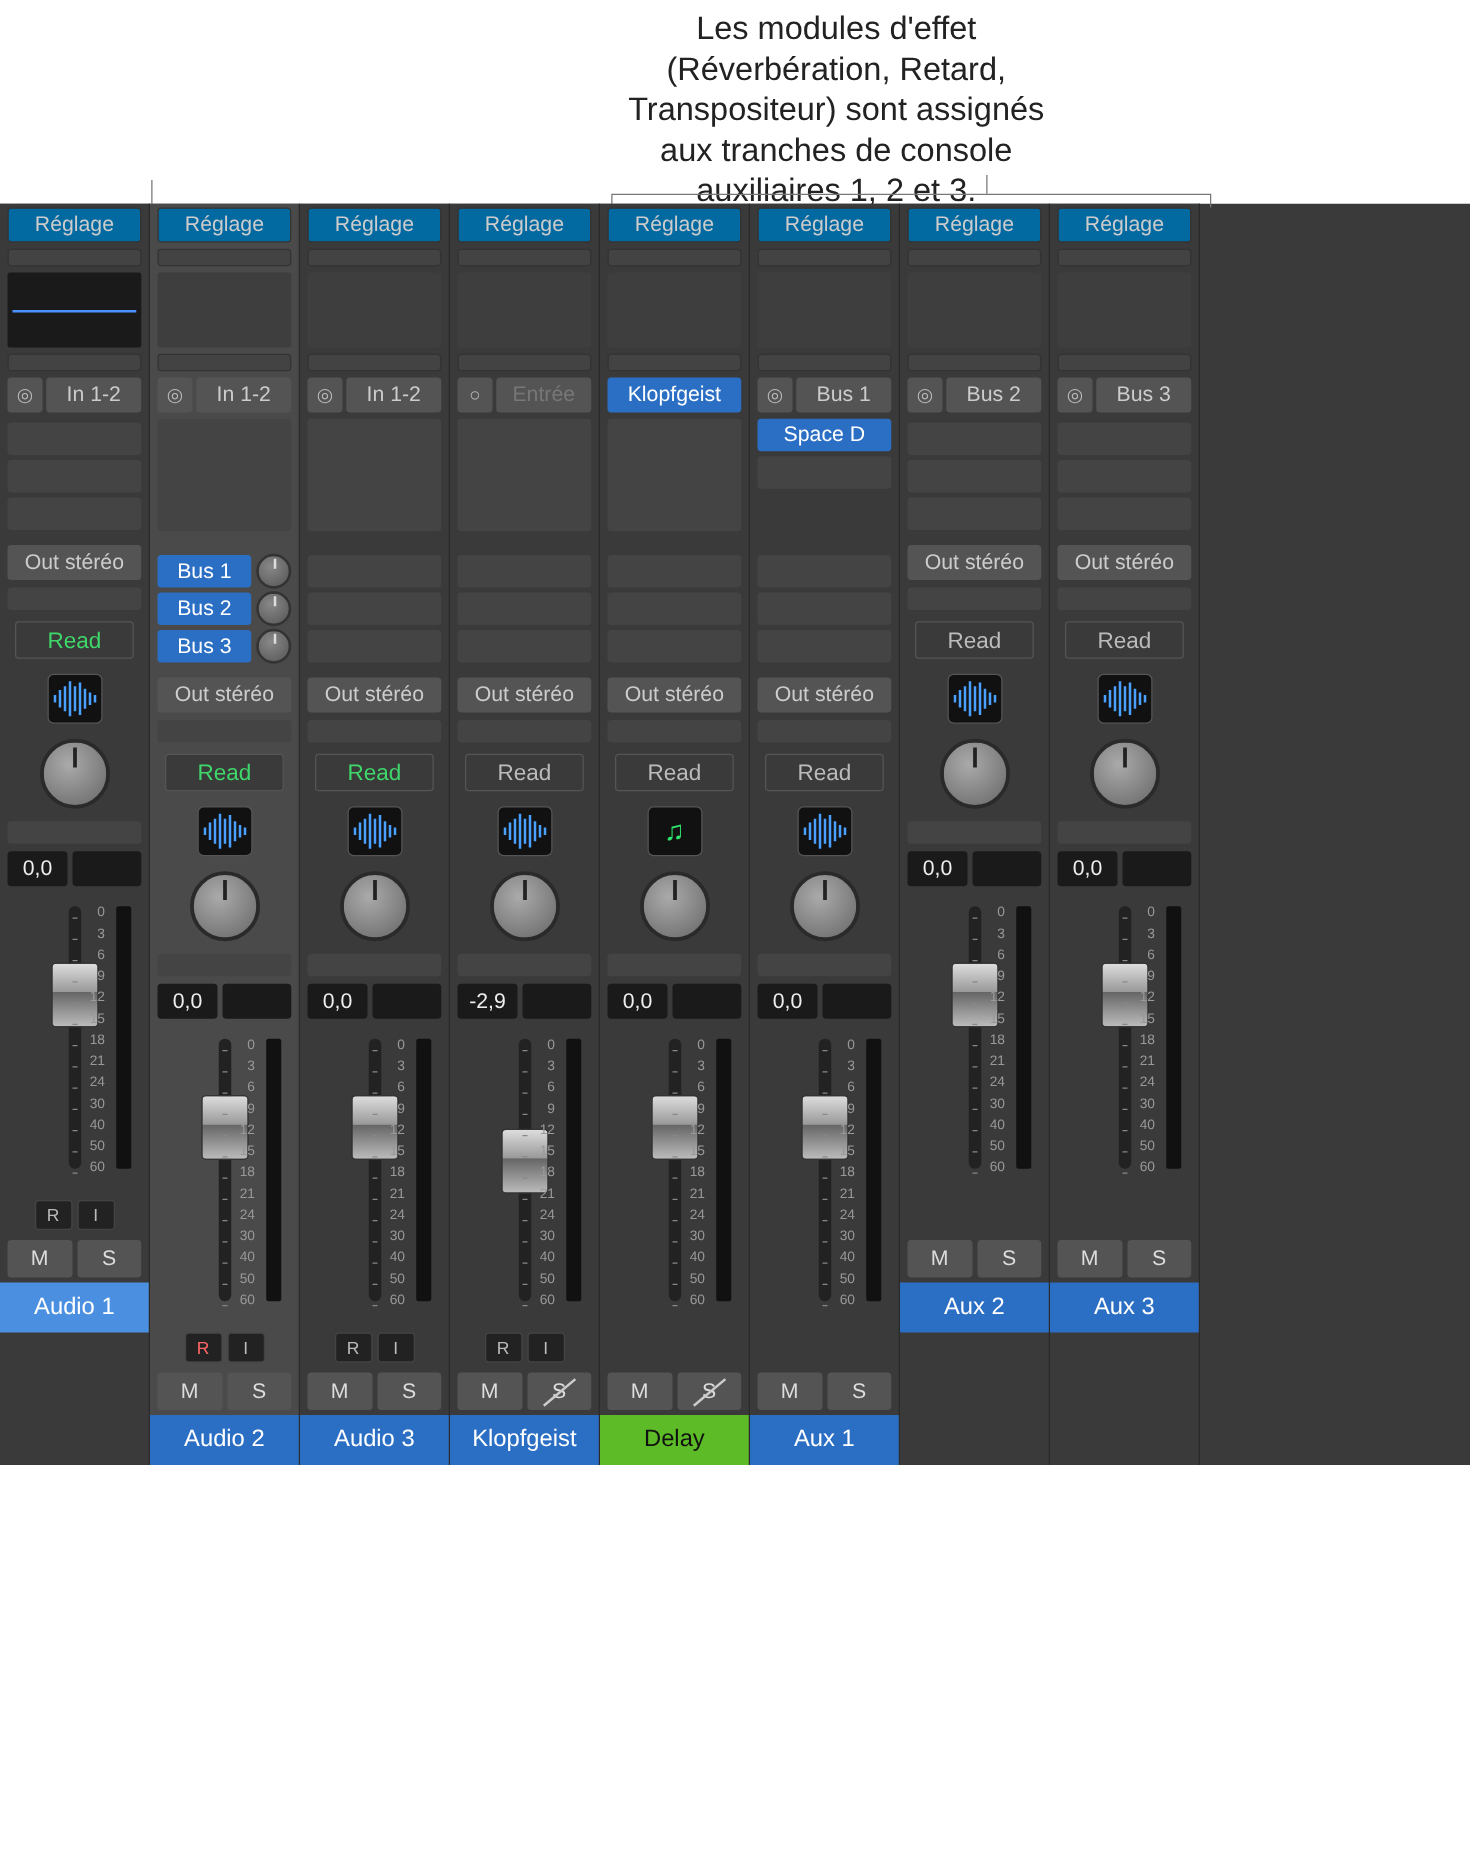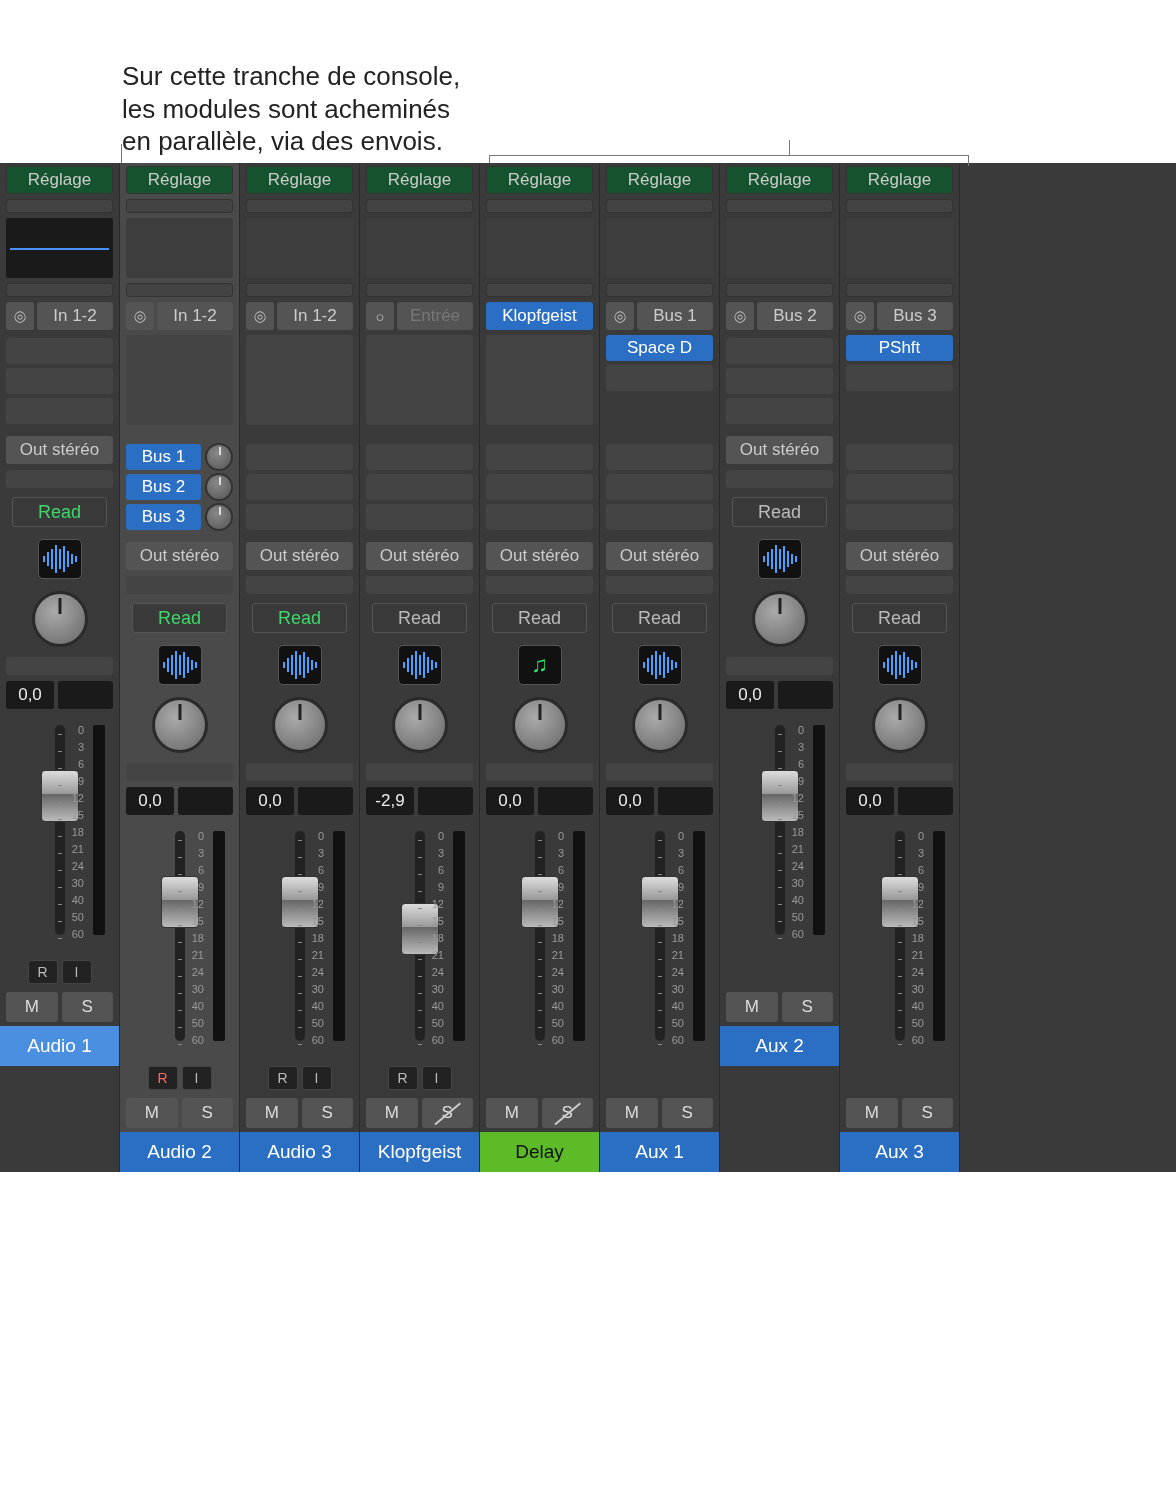--- a/index.html
+++ b/index.html
@@ -35,21 +35,21 @@
   .strip.highlight { background: #4a4a4a; }
   .slot {
     height: 28px;
     margin: 3px 6px;
     background: #444;
     border-radius: 3px;
     display:flex; align-items:center; justify-content:center;
     font-size:17px; color:#bbb;
     border: 1px solid #333;
   }
-  .slot.btn { background:#14532d; color:#ccc; cursor:pointer; }
+  .slot.btn { background:#0369a1; color:#ccc; cursor:pointer; }
   .slot.empty { background:#434343; }
   .slot.thin { height:14px; margin:2px 6px; }
   .eq-display { height:60px; margin:3px 6px; background:#1a1a1a; border-radius:2px; position:relative; }
   .eq-line { position:absolute; left:4px; right:4px; top:50%; height:2px; background:#4a90ff; }
   .eq-display.blank { background:#3e3e3e; }
   .io-row { display:flex; gap:3px; margin:3px 6px; height:28px; }
   .io-icon { width:28px; background:#545454; border-radius:3px; display:flex; align-items:center; justify-content:center; color:#bbb; font-size:15px; }
   .io-label { flex:1; background:#545454; border-radius:3px; display:flex; align-items:center; justify-content:center; color:#ccc; font-size:17px; }
   .io-label.blue { background:#2b6fc4; color:#fff; }
   .io-label.dim { color:#777; }
@@ -103,21 +103,21 @@
   .name-bar.blue { background:#2b6fc4; }
   .name-bar.blue-sel { background:#4a8fe0; }
   .name-bar.green { background:#5cbb26; color:#111; }
 
 </style>
 </head>
 <body>
 
 <div class="wrapper">
   <div class="callouts">
-    <div class="callout callout-left">Sur cette tranche de console, les modules sont acheminés en parallèle, via des envois.</div>
+    <div class="callout callout-right">Les modules d'effet (Réverbération, Retard, Transpositeur) sont assignés aux tranches de console auxiliaires 1, 2 et 3.</div>
     <div class="leader" style="left:121px; top:144px; height:20px;"></div>
     <div class="bracket" style="left:489px; width:480px;"></div>
     <div class="leader" style="left:789px; top:140px; height:15px;"></div>
   </div>
   <div class="mixer" id="mixer">
       <div class="strip">
         <div class="slot btn">Réglage</div>
         <div class="slot thin empty"></div>
         <div class="eq-display ">
           <div class="eq-line"></div>
@@ -630,24 +630,20 @@
       </div>
       <div class="strip">
         <div class="slot btn">Réglage</div>
         <div class="slot thin empty"></div>
         <div class="eq-display blank"></div>
         <div class="slot thin empty"></div>
         <div class="io-row">
       <div class="io-icon">◎</div>
       <div class="io-label ">Bus 3</div>
     </div>
-        <div class="insert-area">
-          <div class="insert">PShft</div>
-          <div class="insert empty"></div>
-        </div>
         <div class="send-area">
           <div class="send-row">
             <div class="send-label empty"></div>
           </div>
           <div class="send-row">
             <div class="send-label empty"></div>
           </div>
           <div class="send-row">
             <div class="send-label empty"></div>
           </div>

